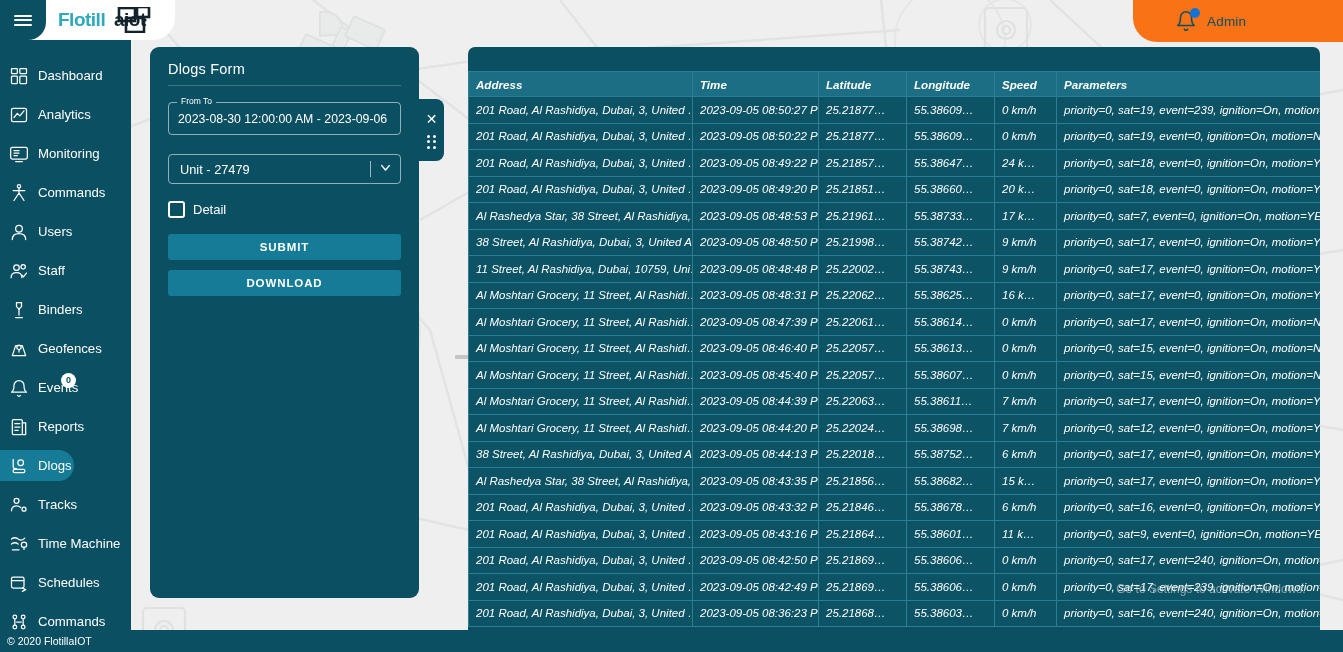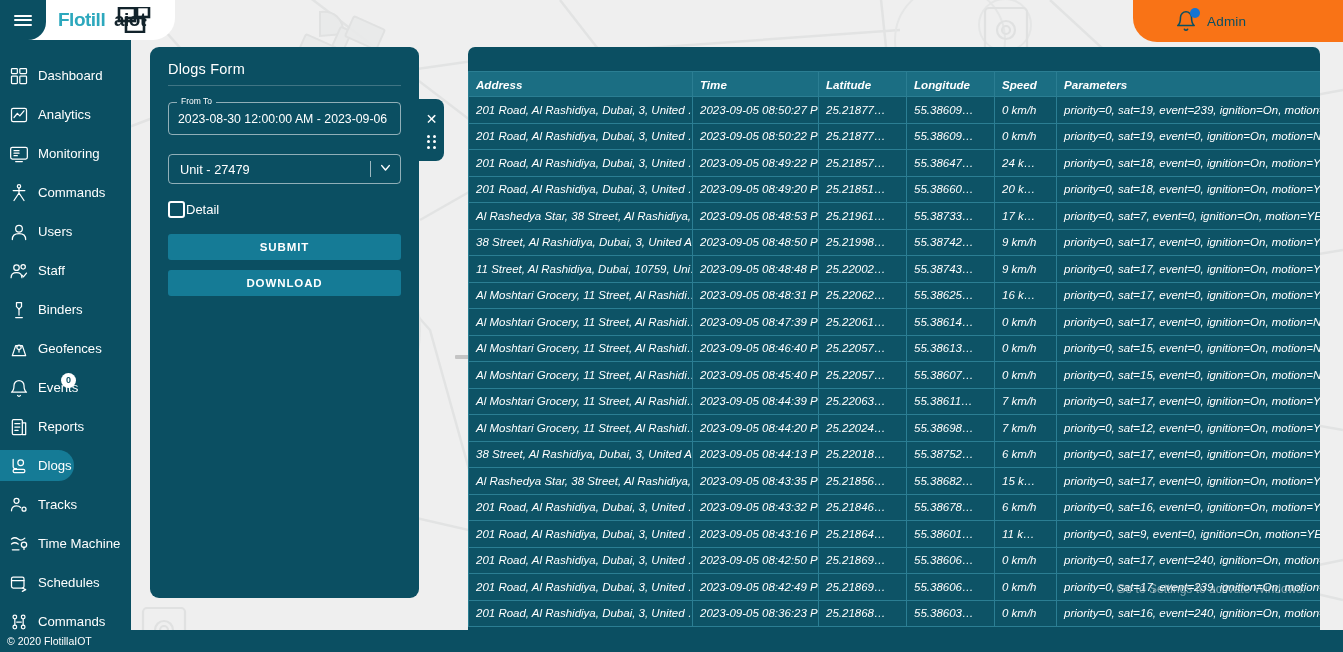--- a/index.html
+++ b/index.html
@@ -147,21 +147,21 @@
     border-radius: 4px;
     height: 30px;
     display: flex; align-items: center; justify-content: space-between;
     padding: 0 7px 0 11px;
     margin-bottom: 17px;
     cursor: pointer;
   }
   .select-outline .val { font-size: 12.8px; }
   .select-right { display: flex; align-items: center; gap: 7px; }
   .sep { width: 1px; height: 16px; background: rgba(255,255,255,.6); }
-  .chk-row { display: flex; align-items: center; gap: 1px; margin-bottom: 16px; cursor: pointer; }
+  .chk-row { display: flex; align-items: center; gap: 8px; margin-bottom: 16px; cursor: pointer; }
   .chk-box {
     width: 17px; height: 17px;
     border: 2px solid #ffffff; border-radius: 3px;
   }
   .chk-label { font-size: 13px; }
   .btn {
     display: block; width: 100%; height: 26px;
     background: #157b96;
     border: none; border-radius: 3px;
     color: #ffffff; font-size: 11.5px; font-weight: bold;

